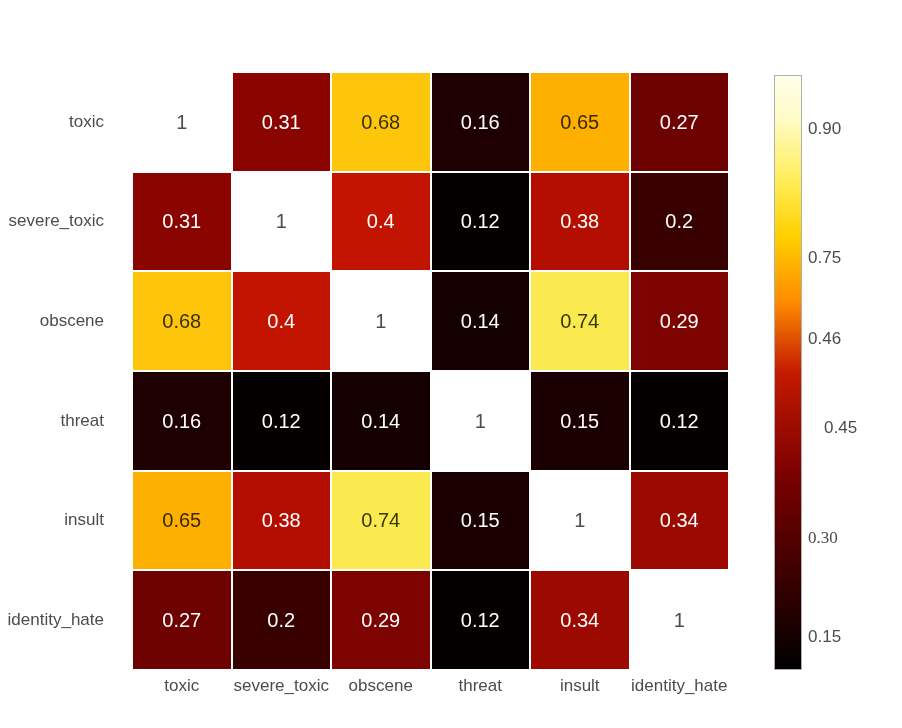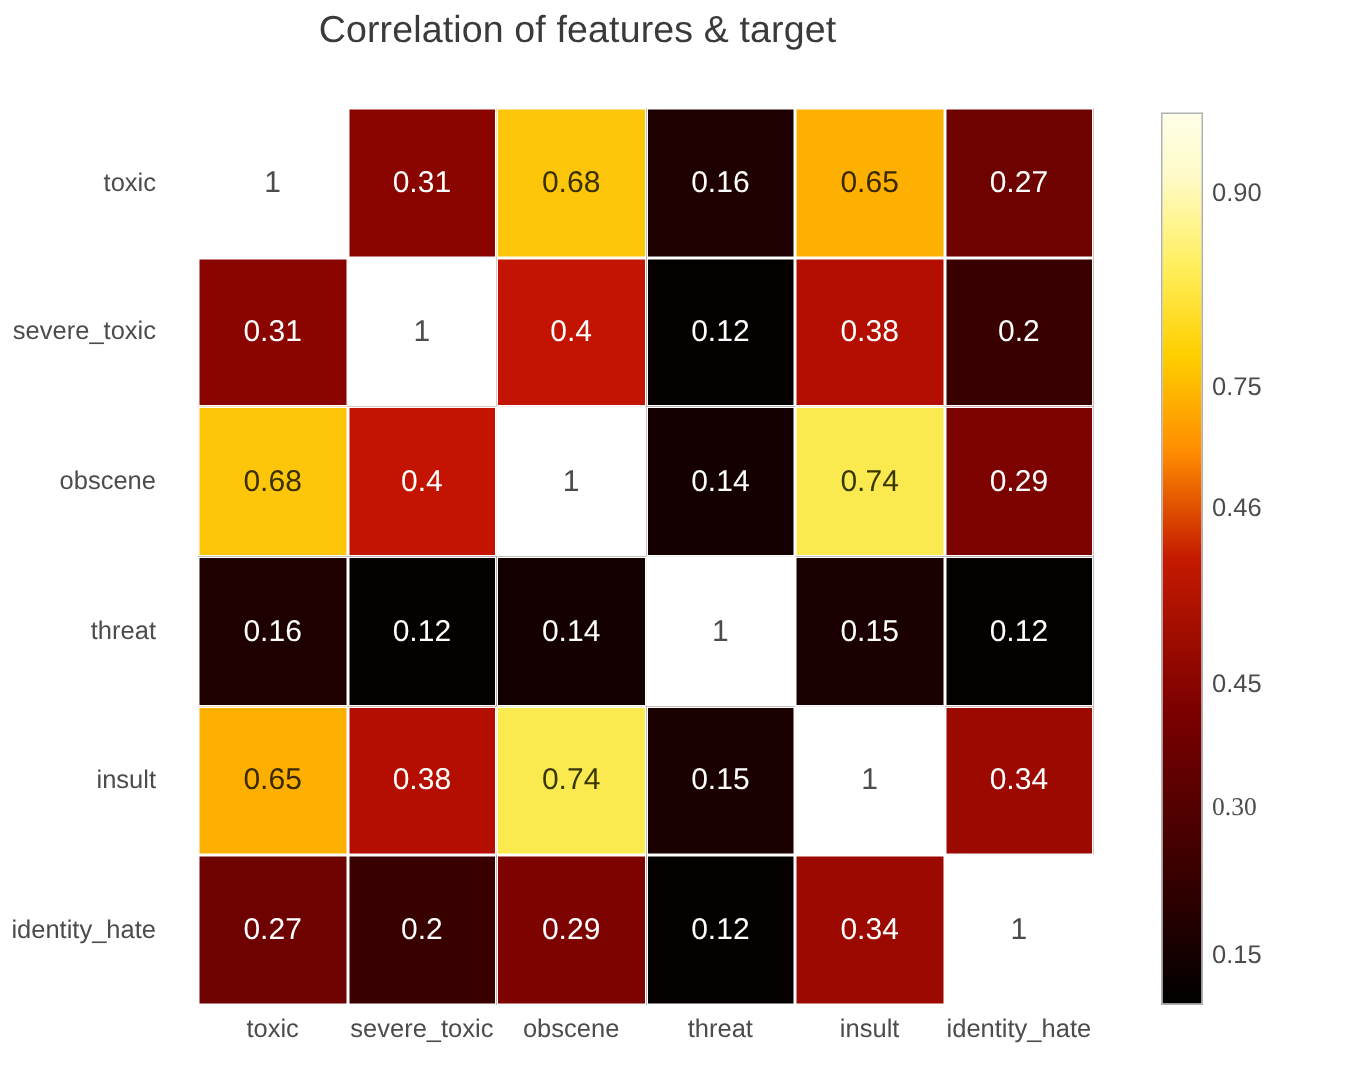--- a/index.html
+++ b/index.html
@@ -133,21 +133,20 @@
     color: #4c4c4c;
     transform: translateY(-50%);
     white-space: nowrap;
   }
 </style>
 </head>
 <body>
 
 <div id="figure">
 
-  <div id="chart-title">Correlation of features &amp; target</div>
 
   <div id="y-axis-labels">
       <div class="y-tick-label">toxic</div>
       <div class="y-tick-label">severe_toxic</div>
       <div class="y-tick-label">obscene</div>
       <div class="y-tick-label">threat</div>
       <div class="y-tick-label">insult</div>
       <div class="y-tick-label">identity_hate</div>
     </div>
 
@@ -268,19 +267,19 @@
       <div class="x-tick-label">obscene</div>
       <div class="x-tick-label">threat</div>
       <div class="x-tick-label">insult</div>
       <div class="x-tick-label">identity_hate</div>
     </div>
 
   <div id="colorbar"></div>
   <div id="colorbar-ticks">
       <div class="cbar-tick-label" style="top: 561.944px;">0.15</div>
       <div class="cbar-tick-label" style="top: 462.778px; font-family: Liberation Serif, serif;">0.30</div>
-      <div class="cbar-tick-label" style="top: 381px;">0.45</div>
+      <div class="cbar-tick-label" style="top: 353px; margin-left: 16px;">0.45</div>
       <div class="cbar-tick-label" style="top: 264.444px;">0.46</div>
       <div class="cbar-tick-label" style="top: 183px;">0.75</div>
       <div class="cbar-tick-label" style="top: 54px;">0.90</div>
     </div>
 
 </div>
 
 </body></html>

